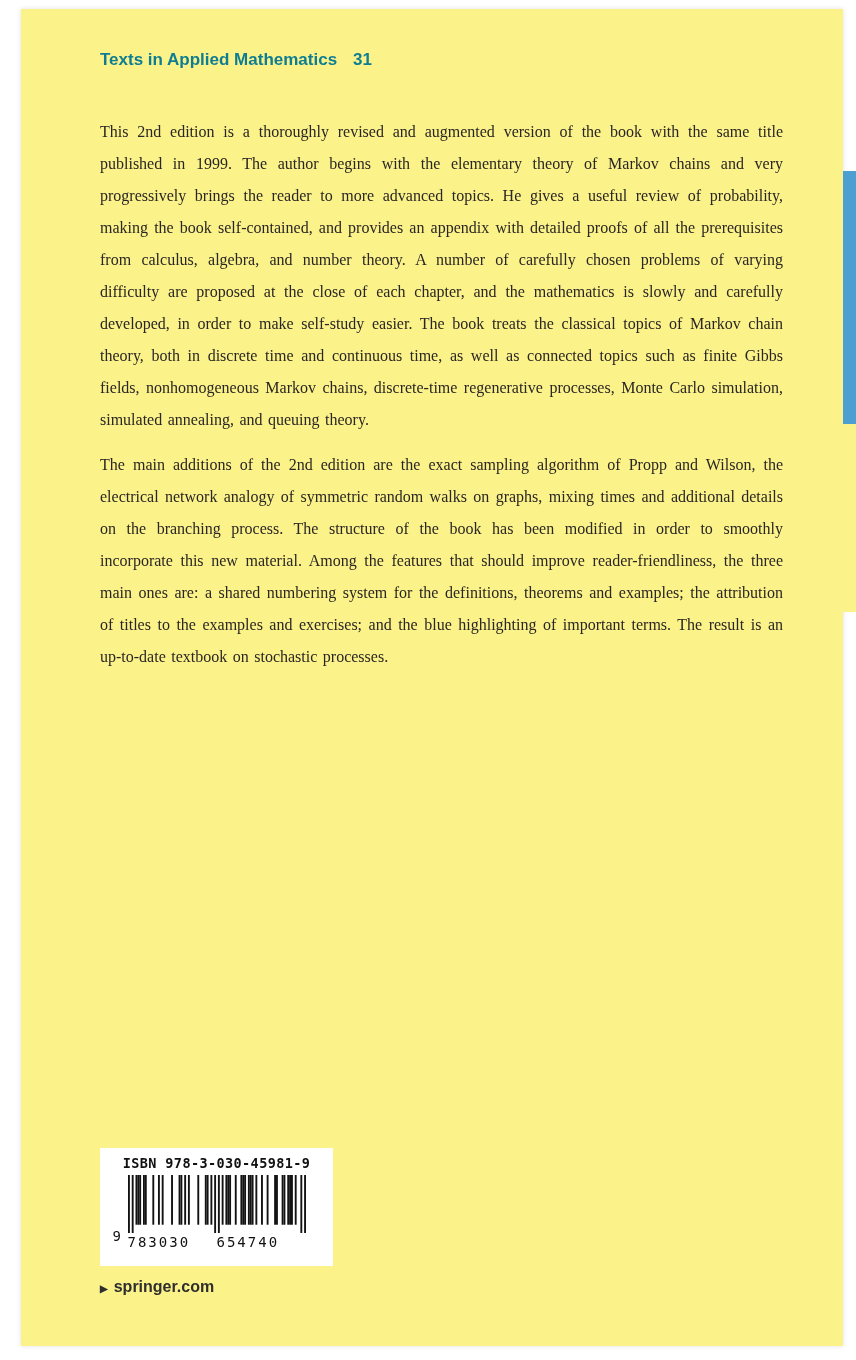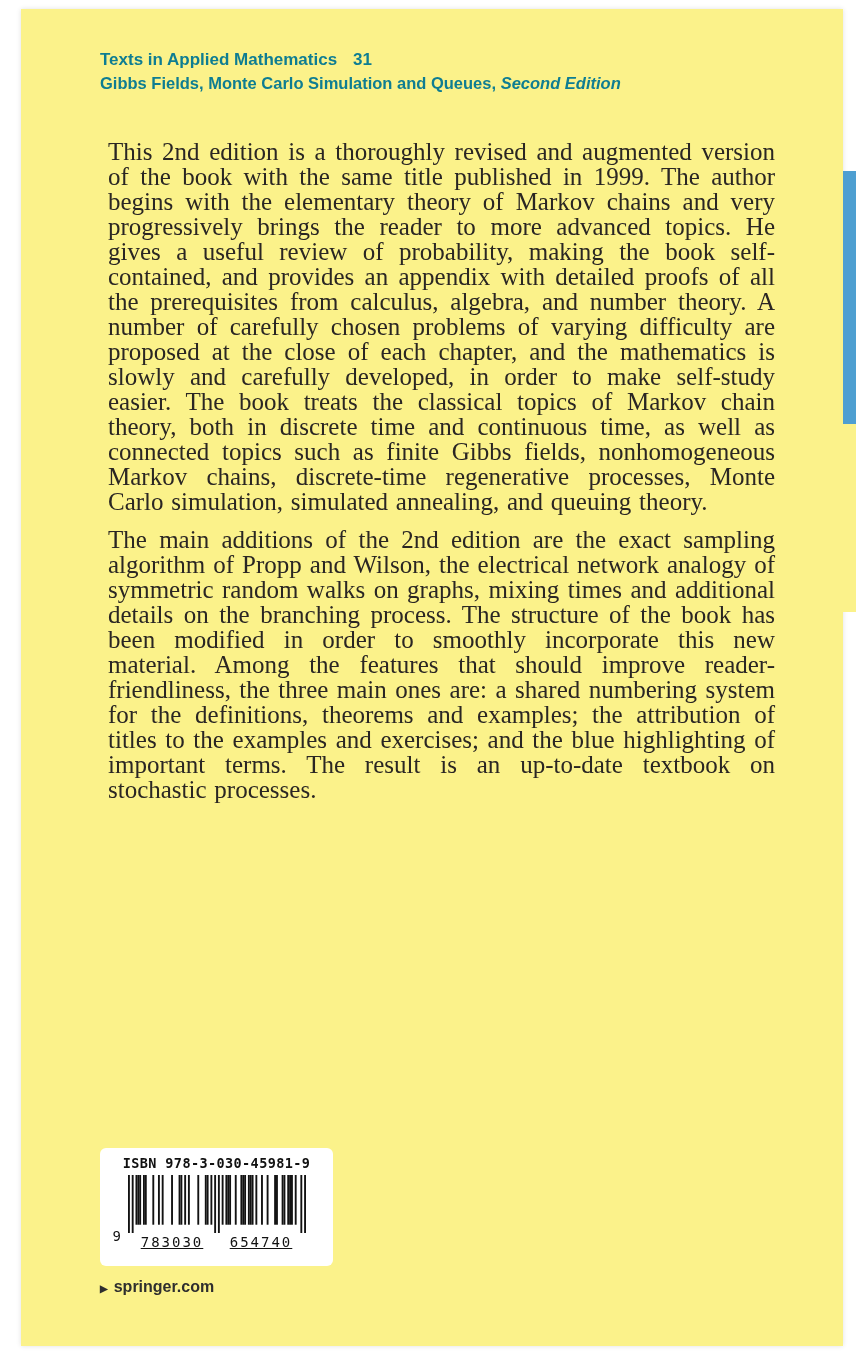--- a/index.html
+++ b/index.html
@@ -44,52 +44,51 @@
   .subtitle {
     margin-top:4px;
     font-family:"Liberation Sans", sans-serif;
     font-weight:700; font-size:16.5px; line-height:1.2;
     color:var(--heading-teal, #0e7d92);
   }
   .subtitle em { font-style:italic; }
 
   .paragraphs { margin-top:46px; }
   .paragraphs p {
-    margin:8px;
-    font-size:25px; line-height:25px;
+    margin:0;
+    font-size:16px; line-height:32px;
     color:var(--body-text, #2a2623);
     text-align:justify;
     word-spacing:1.5px;
   }
   .paragraphs p + p { margin-top:13px; }
 
   .barcode-box {
     position:absolute; left:79px; top:1139px;
     width:233px; height:118px;
     background:#ffffff;
     box-sizing:border-box;
     padding-top:7px;
-    border-radius:6px;
   }
   .isbn-label {
     font-family:"DejaVu Sans Mono", monospace;
     font-weight:700; font-size:13.5px; letter-spacing:0.4px;
     color:#111; text-align:center; white-space:nowrap;
   }
   .barcode-wrap { position:relative; width:178px; margin:4px auto 0; }
   .barcode-wrap svg { display:block; width:178px; height:58px; }
   .barcode-wrap svg rect { fill:#121212; }
   .digits {
     display:flex; margin-top:1px;
     font-family:"DejaVu Sans Mono", monospace;
     font-size:14px; color:#111;
     position:relative;
   }
   .digits .lead { position:absolute; left:-15px; top:-6px; }
-  .digits .g1, .digits .g2 { flex:1; text-align:center; letter-spacing:2px;text-decoration:underline; }
+  .digits .g1, .digits .g2 { flex:1; text-align:left; letter-spacing:2px; }
 
   .publisher {
     position:absolute; left:79px; top:1269px;
     font-family:"Liberation Sans", sans-serif;
     font-weight:700; font-size:16px; color:#2e2e2e;
     display:flex; align-items:center;
   }
   .publisher .arrow {
     font-size:10px; margin-right:6px; color:#2e2e2e;
     transform:translateY(0.5px);
@@ -100,24 +99,20 @@
 
 <div class="cover">
   <div class="content">
 
     <div class="series">
       <span>Texts in Applied Mathematics</span><span class="num">31</span>
     </div>
 
 
 
-    <div class="subtitle">
-      <span>Gibbs Fields, Monte Carlo Simulation and Queues,</span>
-      <em>Second Edition</em>
-    </div>
 
     <div class="paragraphs">
       <p>This 2nd edition is a thoroughly revised and augmented version of the book with the same title published in 1999. The author begins with the elementary theory of Markov chains and very progressively brings the reader to more advanced topics. He gives a useful review of probability, making the book self-contained, and provides an appendix with detailed proofs of all the prerequisites from calculus, algebra, and number theory. A number of carefully chosen problems of varying difficulty are proposed at the close of each chapter, and the mathematics is slowly and carefully developed, in order to make self-study easier. The book treats the classical topics of Markov chain theory, both in discrete time and continuous time, as well as connected topics such as finite Gibbs fields, nonhomogeneous Markov chains, discrete-time regenerative processes, Monte Carlo simulation, simulated annealing, and queuing theory.</p>
       <p>The main additions of the 2nd edition are the exact sampling algorithm of Propp and Wilson, the electrical network analogy of symmetric random walks on graphs, mixing times and additional details on the branching process. The structure of the book has been modified in order to smoothly incorporate this new material. Among the features that should improve reader-friendliness, the three main ones are: a shared numbering system for the definitions, theorems and examples; the attribution of titles to the examples and exercises; and the blue highlighting of important terms. The result is an up-to-date textbook on stochastic processes.</p>
     </div>
   </div>
 
   <div class="barcode-box">
     <div class="isbn-label">ISBN 978-3-030-45981-9</div>
     <div class="barcode-wrap">

